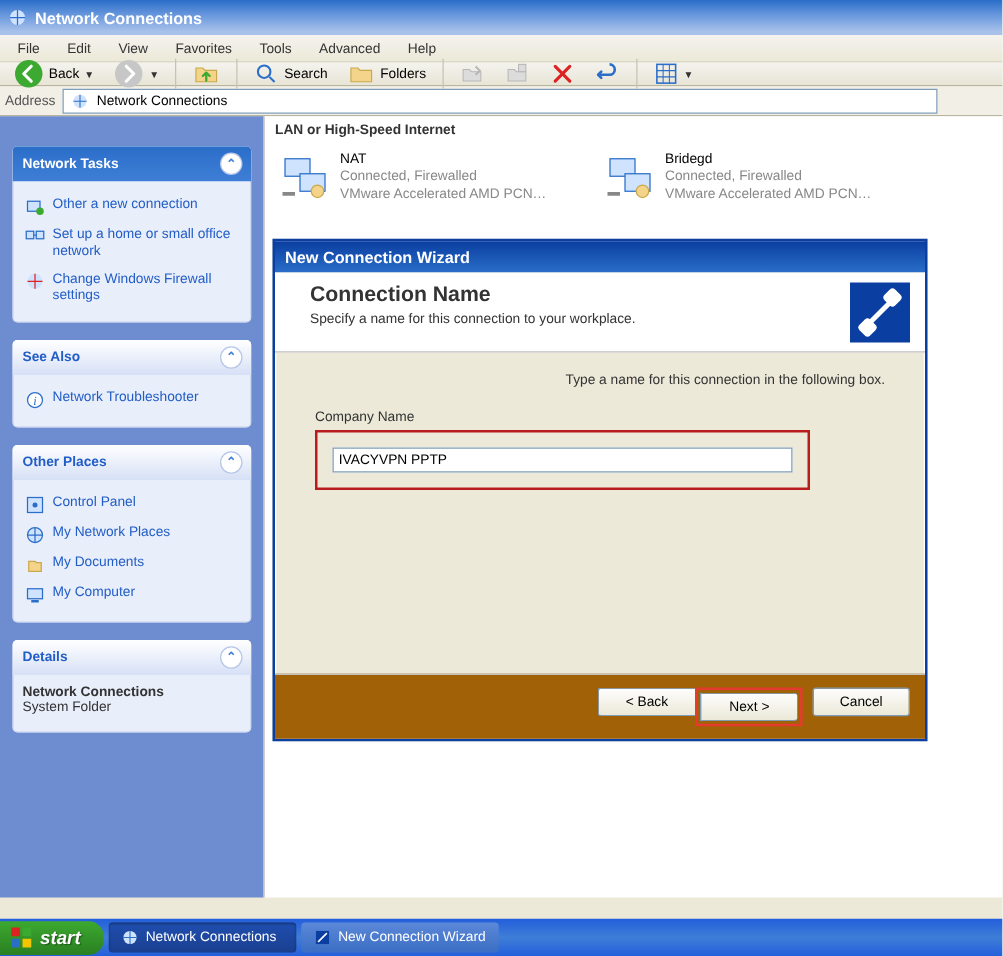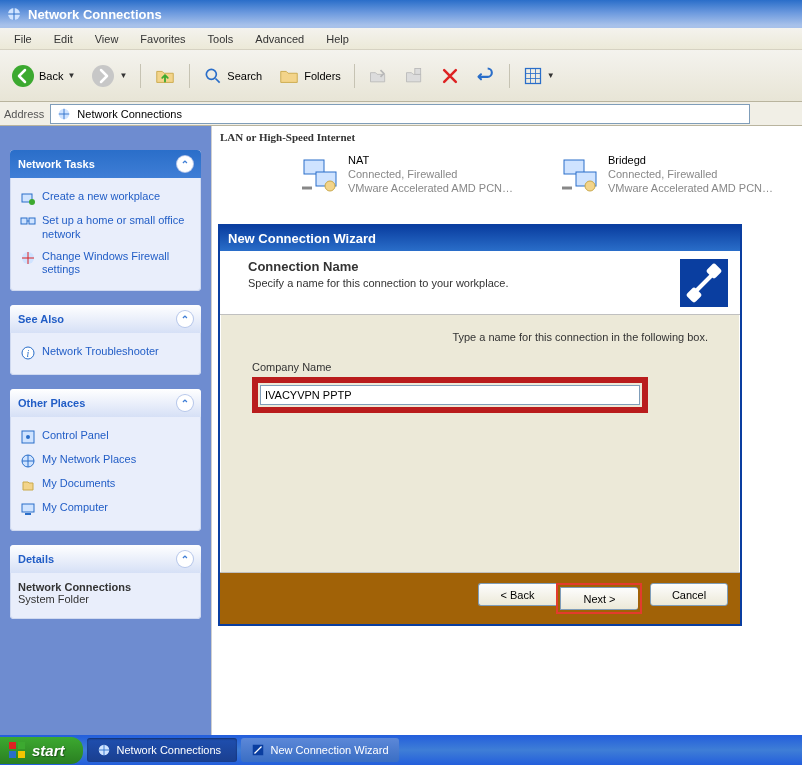--- a/index.html
+++ b/index.html
@@ -33,21 +33,21 @@
     border-bottom:1px solid #d6d2c2;
     display:flex;
     align-items:center;
     padding:0 4px;
     gap:2px;
     color:#333;
   }
   .menubar span { padding:3px 10px; }
   
   .toolbar {
-    height:52px;
+    height:19px;
     background:linear-gradient(#f4f3ee,#e8e5d6);
     border-bottom:1px solid #b9b49e;
     display:flex;
     align-items:center;
     padding:0 6px;
     gap:6px;
   }
   .tb-btn { display:flex;align-items:center;gap:4px;padding:3px 4px;border:1px solid transparent;border-radius:3px; }
   .tb-sep { width:1px;height:24px;background:#c6c3b3;margin:0 2px; }
   .glyph { display:inline-flex;align-items:center;justify-content:center; }
@@ -109,23 +109,22 @@
   .content {
     flex:1;
     background:#fff;
     position:relative;
     border-left:1px solid #cfcfcf;
   }
   .section-title {
     font-weight:bold;
     padding:5px 8px;
     color:#333;
-    font-family:Liberation Serif, serif;
-  }
-  .conn-row { display:flex;gap:30px;padding:6px 12px 12px;justify-content:flex-end; }
+  }
+  .conn-row { display:flex;gap:30px;padding:6px 12px 12px; }
   .conn-item { display:flex;gap:8px;width:230px; }
   .conn-ic { width:40px;height:40px;flex:0 0 40px; }
   .conn-txt { color:#888;font-size:11px;line-height:1.25;width:185px; }
   .conn-txt .name { color:#000; }
   .conn-txt .line { white-space:nowrap;overflow:hidden;text-overflow:ellipsis; }
   
   .wizard {
     position:absolute;
     left:6px;
     top:98px;
@@ -147,28 +146,28 @@
   .wiz-head {
     background:#fff;
     border-bottom:1px solid #c0c0c0;
     display:flex;
     align-items:flex-start;
     padding:8px 12px 12px 28px;
     gap:12px;
     height:64px;
   }
   .wiz-head .txt { flex:1; color:#333; }
-  .wiz-head .txt .h1 { font-weight:bold; font-size:13px; margin-bottom:3px; }
+  .wiz-head .txt .h1 { font-weight:bold; font-size:17px; margin-bottom:3px; }
   .wiz-head .wiz-ic { width:48px;height:48px;background:#0a3ea0;display:flex;align-items:center;justify-content:center; }
   .wiz-body { flex:1;padding:16px 32px 8px;color:#333;font-size:11px; }
   .wiz-body .instr { margin-bottom:18px;text-align:right; }
   .wiz-body .lbl { margin-bottom:4px; }
   .input-wrap {
-    border:6px solid #b91c1c;
-    padding:2px;
+    border:2px solid #b91c1c;
+    padding:12px;
     width:396px;
     margin-bottom:14px;
   }
   .input-wrap input {
     width:100%;
     border:1px solid #7f9db9;
     padding:3px 4px;
     font-family:inherit;
     font-size:11px;
     height:20px;
@@ -377,21 +376,21 @@
         <span class="chev">⌃</span>
       </div>
       <div class="panel-body">
         <div class="link-item">
           <span class="ic glyph">
               <svg width="16" height="16" viewBox="0 0 16 16">
                 <rect x="2" y="4" width="10" height="8" fill="#cfe3ff" stroke="#2a6ec9"></rect>
                 <circle cx="12" cy="12" r="3" fill="#3ca930"></circle>
               </svg>
             </span>
-          <span>Create a new workplace</span>
+          <span>Other a new connection</span>
         </div>
         <div class="link-item">
           <span class="ic glyph">
               <svg width="16" height="16" viewBox="0 0 16 16">
                 <rect x="1" y="4" width="6" height="6" fill="#cfe3ff" stroke="#2a6ec9"></rect>
                 <rect x="9" y="4" width="6" height="6" fill="#cfe3ff" stroke="#2a6ec9"></rect>
                 <path d="M7 7h2" stroke="#2a6ec9"></path>
               </svg>
             </span>
           <span>Set up a home or small office network</span>

